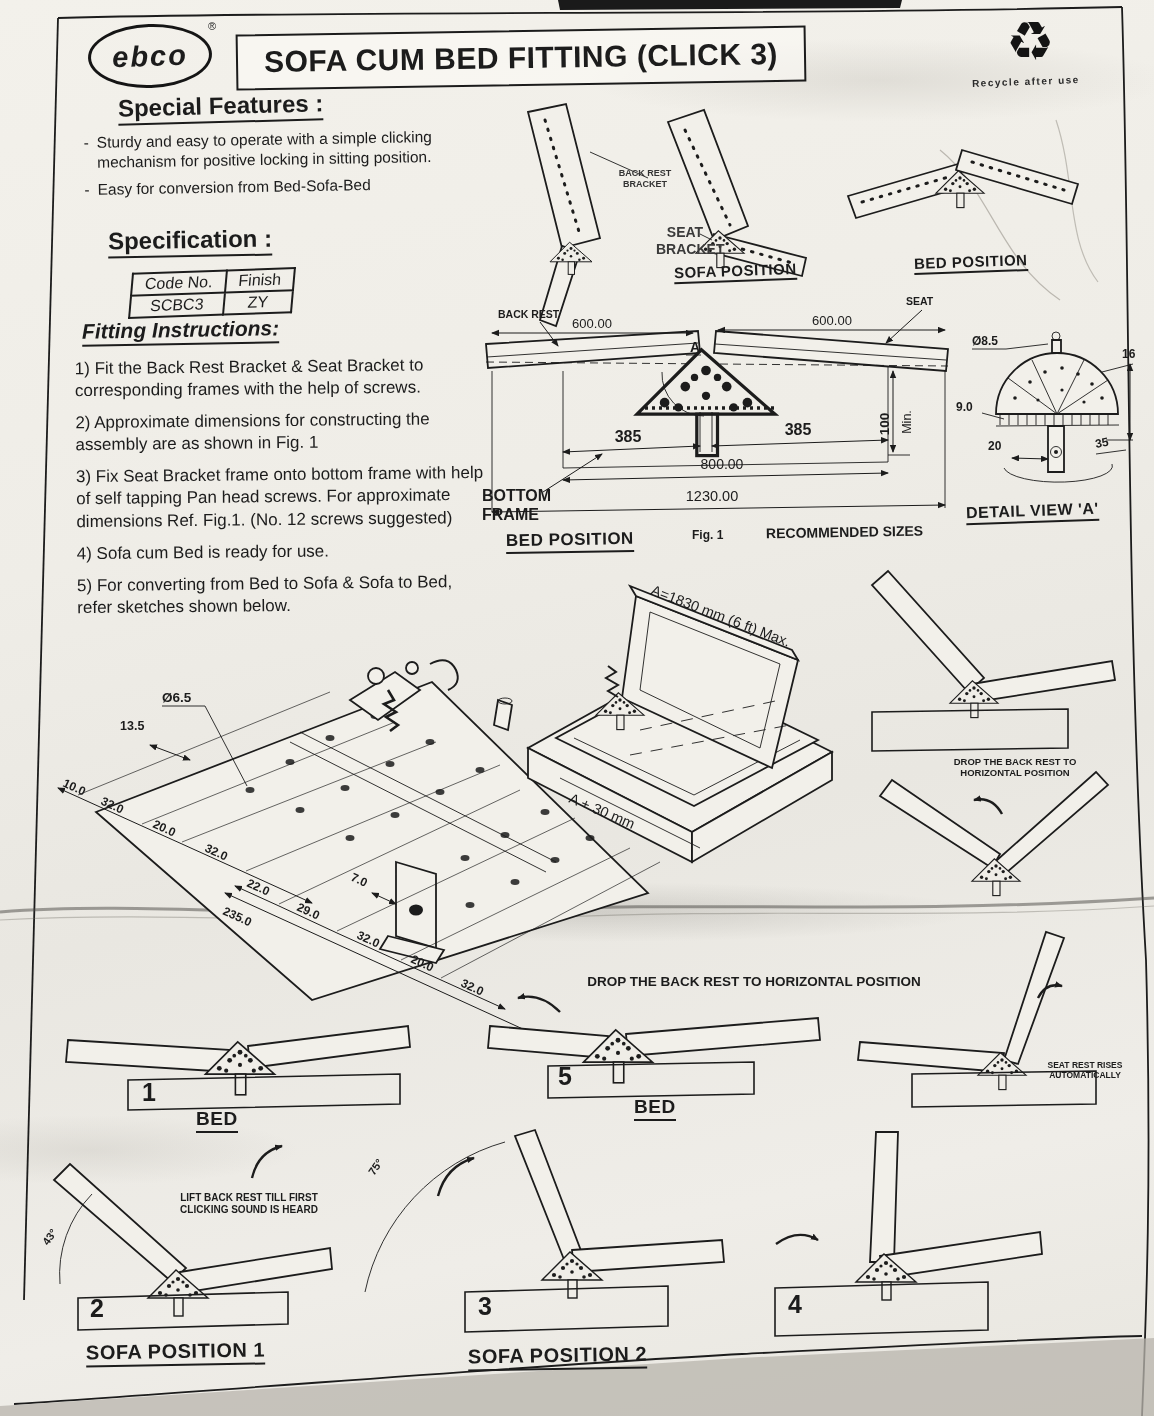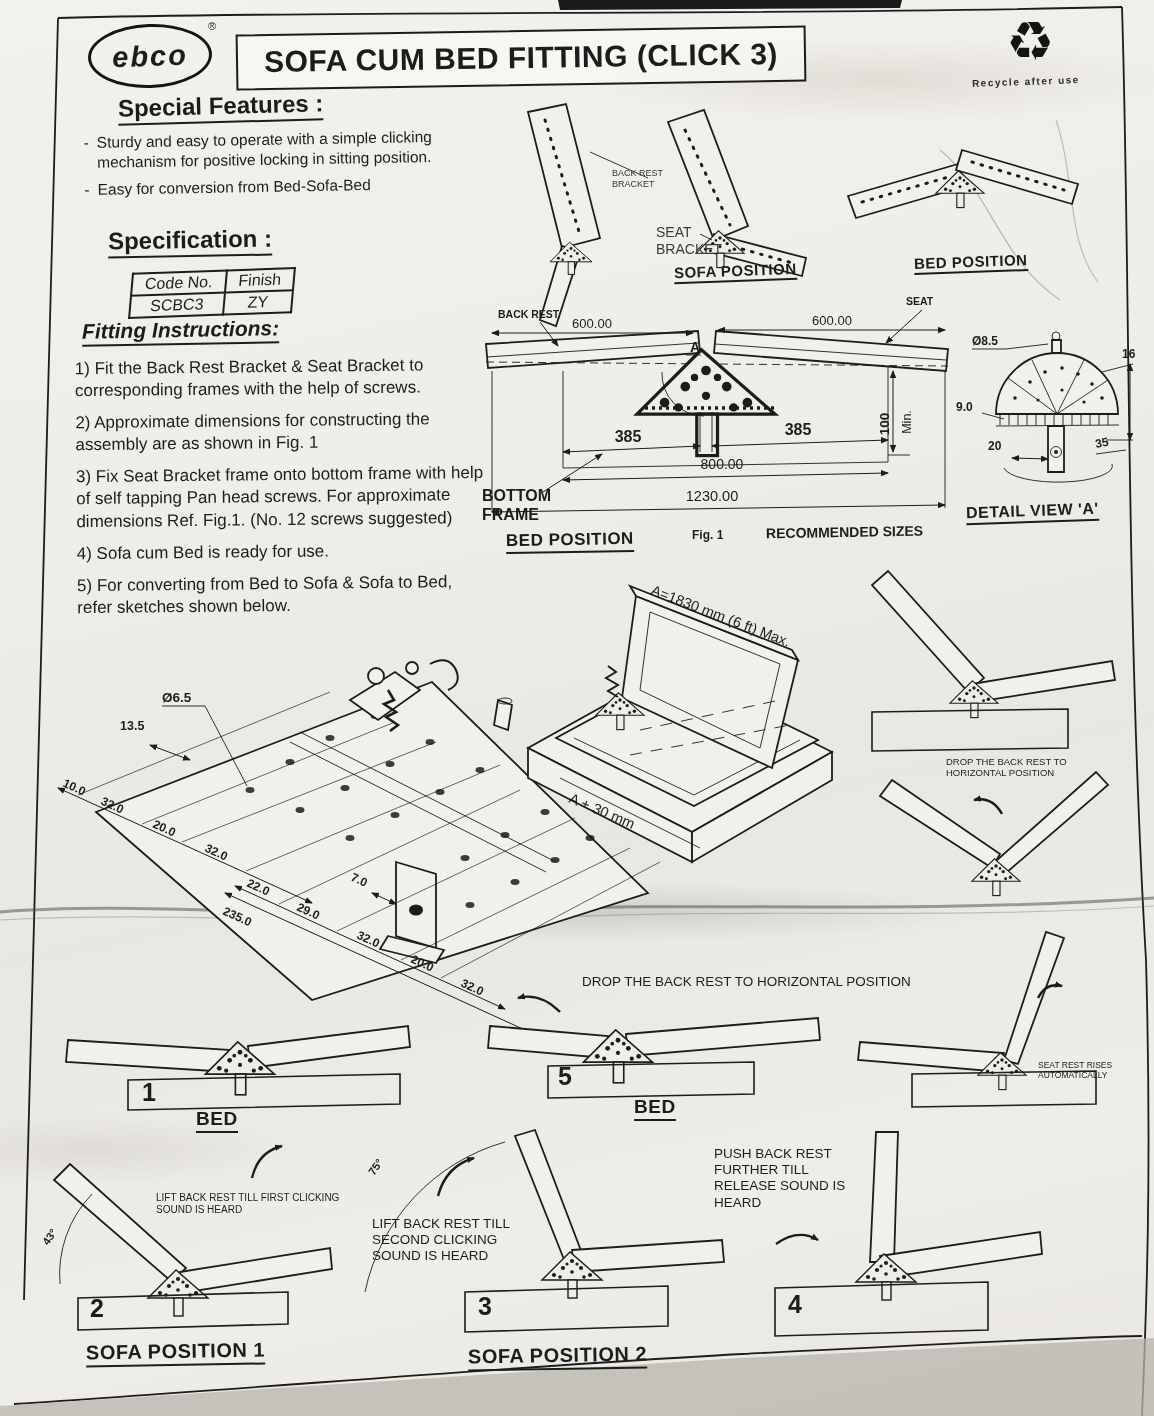--- a/index.html
+++ b/index.html
@@ -9,21 +9,21 @@
     background:
       radial-gradient(ellipse 420px 60px at 880px 80px, rgba(120,115,105,.14), transparent 70%),
       radial-gradient(ellipse 500px 40px at 600px 912px, rgba(90,88,82,.18), transparent 75%),
       radial-gradient(ellipse 300px 50px at 90px 1150px, rgba(120,115,105,.12), transparent 70%),
       linear-gradient(168deg,#f3f1eb 0%,#efede7 35%,#e9e7e1 58%,#efede8 82%,#e8e6df 100%);
   }
   .abs{position:absolute;}
   .b{font-weight:bold;}
   .hu{border-bottom:2.5px solid #1c1c1c;padding-bottom:1px;}
   .cap{font-weight:bold;letter-spacing:.5px;}
-  .note{font-weight:normal;line-height:1.2;}
+  .note{font-weight:bold;text-align:center;line-height:1.2;}
   svg text{fill:#1c1c1c;font-family:"Liberation Sans",sans-serif;}
   .ln{stroke:#1c1c1c;stroke-width:1.8;fill:none;}
   .thin{stroke:#1c1c1c;stroke-width:.9;fill:none;}
   .dim{stroke:#1c1c1c;stroke-width:1;fill:none;marker-start:url(#ma);marker-end:url(#ma);}
   .dime{stroke:#1c1c1c;stroke-width:1;fill:none;marker-end:url(#ma);}
   .plate{fill:#f2f0ea;stroke:#1c1c1c;stroke-width:1.8;}
   .box{fill:none;stroke:#1c1c1c;stroke-width:1.6;}
   .dots{stroke:#1c1c1c;stroke-width:3;stroke-dasharray:1.5 8;fill:none;stroke-linecap:round;}
   .dt{font-size:12px;font-weight:bold;}
   .arrow{stroke:#1c1c1c;stroke-width:2.4;fill:none;marker-end:url(#ma);}
@@ -372,20 +372,18 @@
   <div class="abs cap hu" style="left:196px;top:1108px;font-size:19px">BED</div>
 
   <div class="abs note" style="left:582px;top:974px;width:344px;font-size:13.5px">DROP THE BACK REST TO HORIZONTAL POSITION</div>
   <div class="abs b" style="left:558px;top:1062px;font-size:25px">5</div>
   <div class="abs cap hu" style="left:634px;top:1096px;font-size:19px">BED</div>
 
   <div class="abs note" style="left:156px;top:1192px;width:186px;font-size:10px">LIFT BACK REST TILL FIRST CLICKING SOUND IS HEARD</div>
   <div class="abs b" style="left:90px;top:1294px;font-size:25px">2</div>
   <div class="abs cap hu" style="left:86px;top:1340px;font-size:20px;transform:rotate(-1deg)">SOFA POSITION 1</div>
 
-  <div class="abs note" style="left:372px;top:1216px;width:170px;font-size:13.5px">LIFT BACK REST TILL SECOND CLICKING SOUND IS HEARD</div>
   <div class="abs b" style="left:478px;top:1292px;font-size:25px">3</div>
   <div class="abs cap hu" style="left:468px;top:1344px;font-size:20px;transform:rotate(-1deg)">SOFA POSITION 2</div>
 
-  <div class="abs note" style="left:714px;top:1146px;width:150px;font-size:13.5px">PUSH BACK REST FURTHER TILL RELEASE SOUND IS HEARD</div>
   <div class="abs b" style="left:788px;top:1290px;font-size:25px">4</div>
 
 </div>
 
 </body></html>

